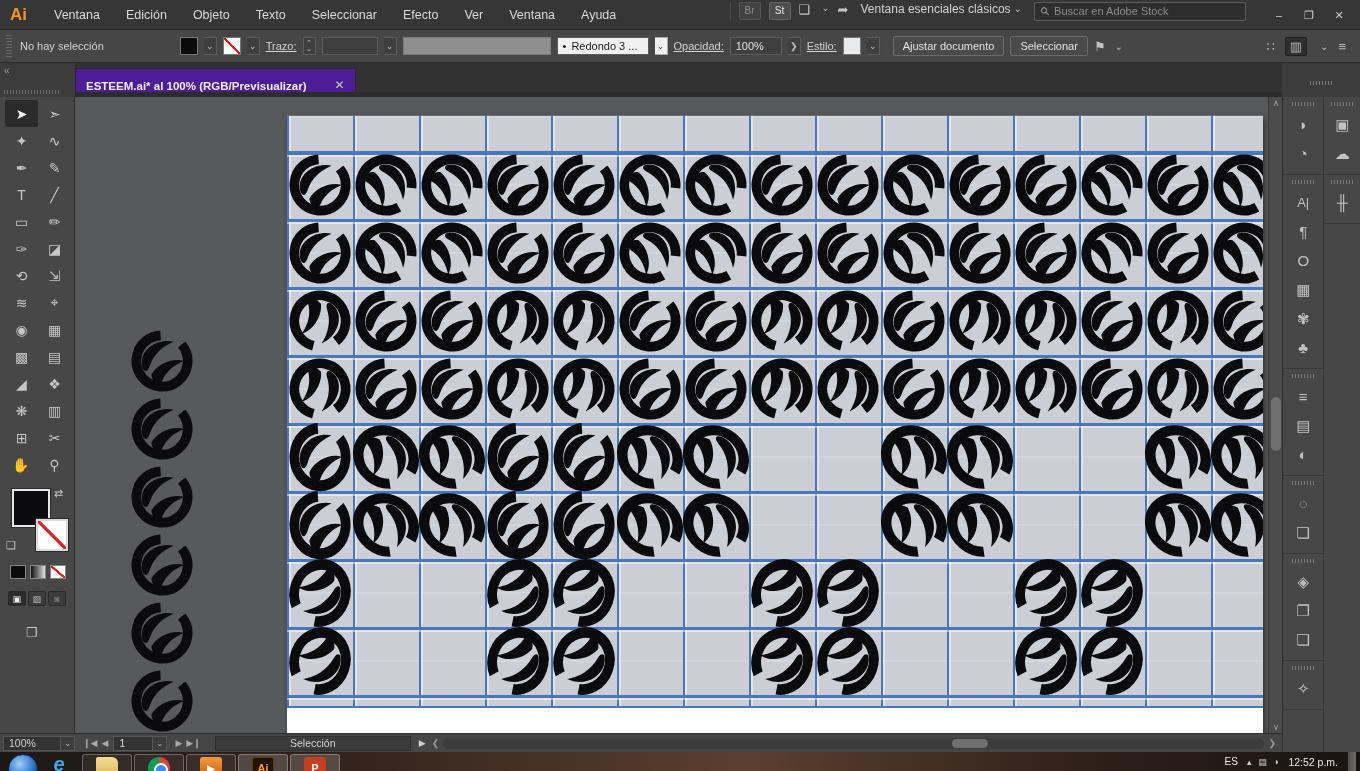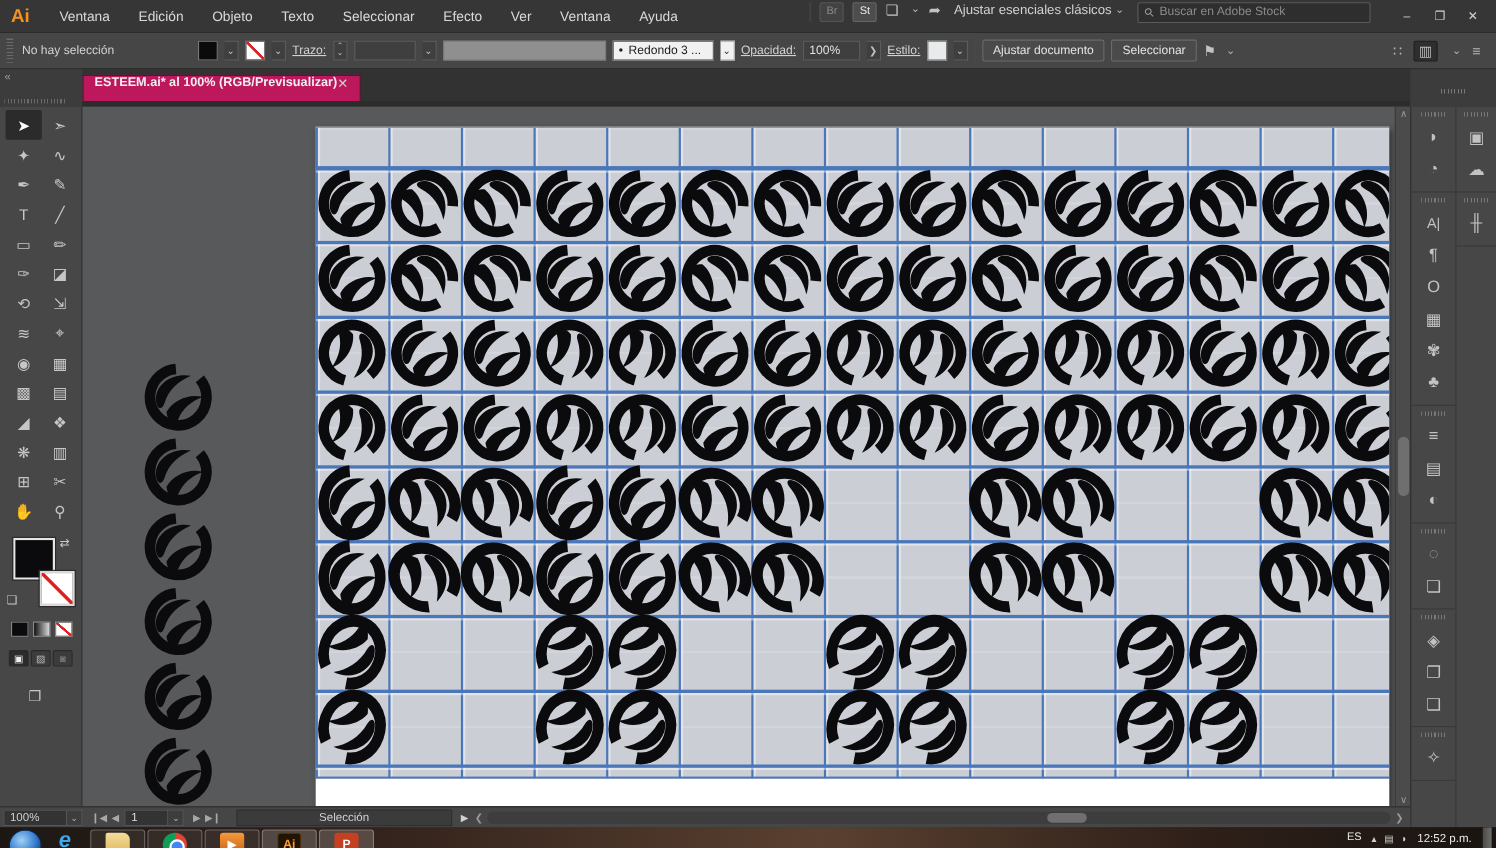--- a/index.html
+++ b/index.html
@@ -40,21 +40,21 @@
   .dd-chev.white{background:#f1f1f1;color:#333;border-color:#aaa;}
   .cb-btn{height:20px;background:#4a4a4a;border:1px solid #6a6a6a;border-radius:2px;color:#e2e2e2;display:flex;align-items:center;padding:0 9px;}
   .cb-right{margin-left:auto;display:flex;align-items:center;gap:10px;padding-right:8px;}
   .cb-right .glyph{color:#b9b9b9;font-size:13px;}
   .cb-right .glyph.boxed{background:#2e2e2e;border:1px solid #1f1f1f;padding:1px 4px;border-radius:2px;}
 
   
   .tabbar{position:absolute;left:0;top:63px;width:1360px;height:34px;background:#323232;}
   .tab-left{position:absolute;left:0;top:0;width:75px;height:34px;background:#3c3c3c;color:#9f9f9f;font-size:10px;padding:2px 4px;}
   .tab-left .grip-h{margin-top:14px;width:56px;height:4px;background:repeating-linear-gradient(90deg,#6a6a6a 0 1px,transparent 1px 3px);}
-  .doc-tab{position:absolute;left:75px;top:5px;height:24px;background:#be185d;border:1px solid #2a2a2a;border-bottom:none;display:flex;align-items:flex-start;gap:0;padding:0 10px;color:#efefef;font-size:11.5px;font-weight:bold;}
+  .doc-tab{position:absolute;left:75px;top:5px;height:24px;background:#4c1d95;border:1px solid #2a2a2a;border-bottom:none;display:flex;align-items:flex-end;gap:28px;padding:0 10px;color:#efefef;font-size:11.5px;font-weight:bold;}
   .doc-tab .close{color:#cfcfcf;font-weight:normal;font-size:12px;}
   .tab-strip-bottom{position:absolute;left:75px;top:29px;width:1207px;height:5px;background:#2c2c2c;}
   .tab-right{position:absolute;right:0;top:0;width:78px;height:34px;background:#3c3c3c;}
 
   
   .middle{position:absolute;left:0;top:97px;width:1360px;height:655px;}
   .toolbar{position:absolute;left:0;top:0;width:75px;height:636px;background:#474747;border-right:1px solid #2e2e2e;}
   .tools{position:absolute;left:5px;top:3px;width:66px;display:grid;grid-template-columns:33px 33px;}
   .tool{height:27px;display:flex;align-items:center;justify-content:center;color:#c6c6c6;font-size:14px;border-radius:2px;}
   .tool.active{background:#2b2b2b;color:#fff;}
@@ -159,21 +159,21 @@
         <span class="menu-item">Ayuda</span>
       </nav>
     <div class="mb-right">
       <span class="mb-sep"></span>
       <span class="appicon dim">Br</span>
       <span class="appicon">St</span>
       <span class="mb-glyph">❏</span>
       <span class="chev">⌄</span>
       <span class="mb-glyph">➦</span>
       <span class="workspace">
-        <span>Ajustar esenciales clásicos</span>
+        <span>Ventana esenciales clásicos</span>
         <span class="chev">⌄</span>
       </span>
       <span class="searchbox">
         <span class="mag">⚲</span>
         <span class="ph">Buscar en Adobe Stock</span>
       </span>
       <span class="winctl">
         <span>–</span>
         <span>❐</span>
         <span>✕</span>

